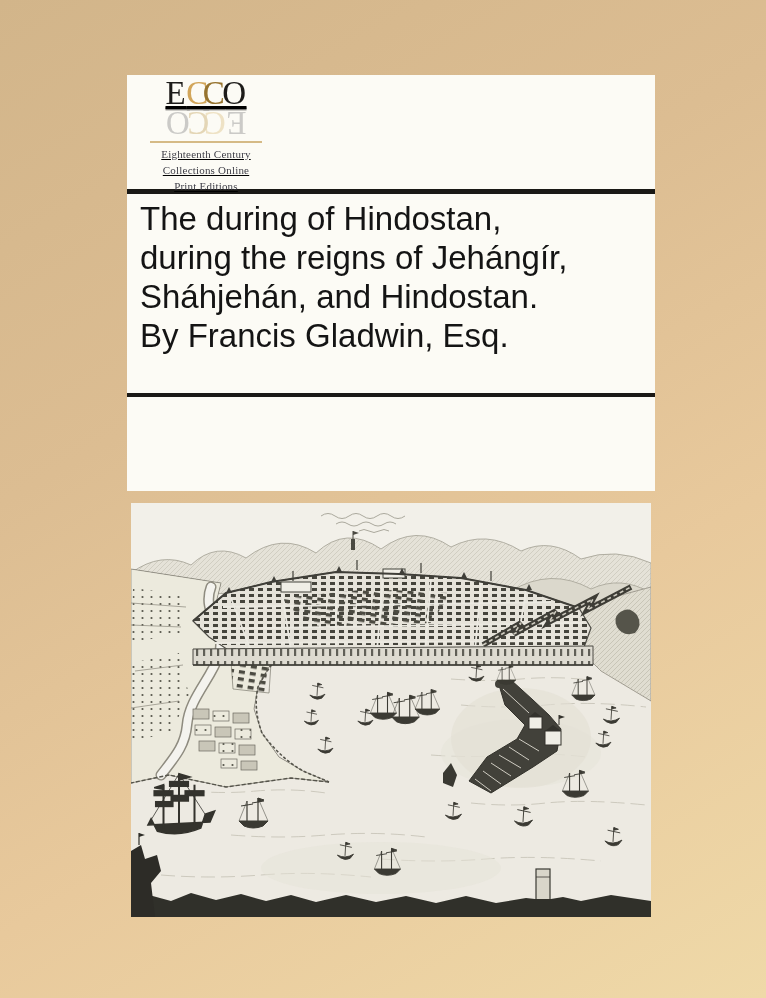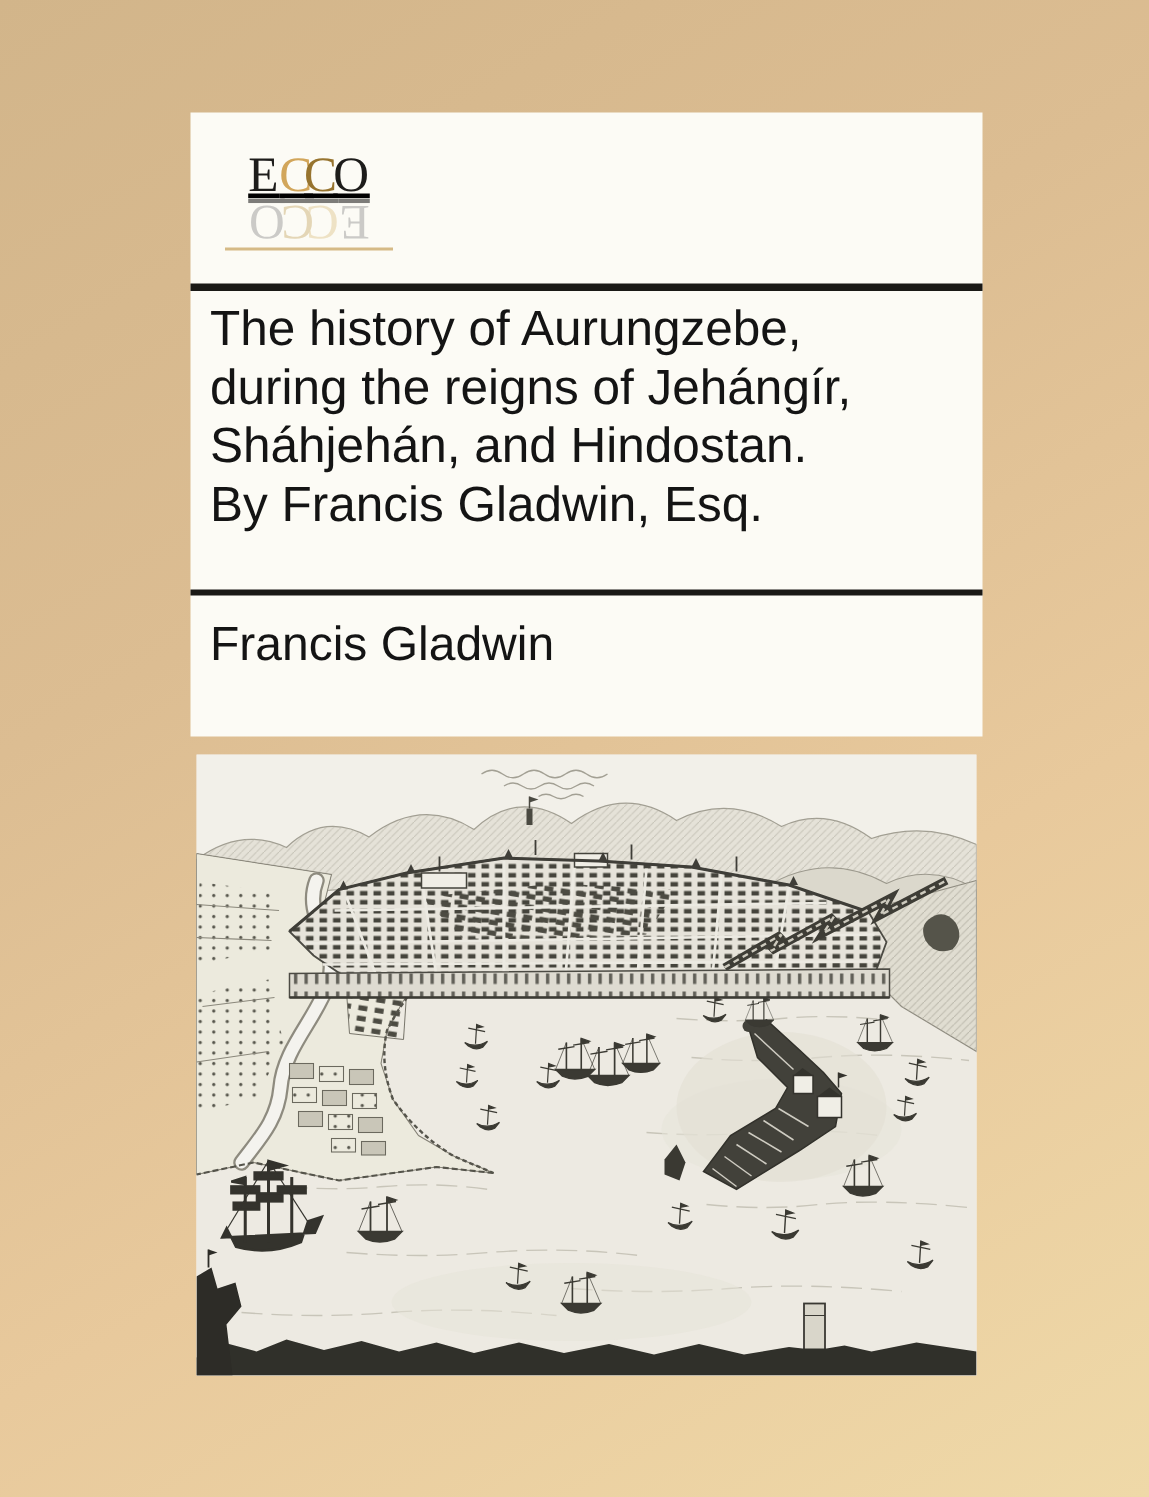--- a/index.html
+++ b/index.html
@@ -54,31 +54,35 @@
 
 <div class="canvas">
 
   <div class="panel">
 
     <div class="header-row">
       <div class="logo">
         <div class="logo-word"><span class="lc-0">E</span><span class="lc-1">C</span><span class="lc-2">C</span><span class="lc-3">O</span></div>
         <div class="logo-word logo-reflection"><span class="lc-0">E</span><span class="lc-1">C</span><span class="lc-2">C</span><span class="lc-3">O</span></div>
         <div class="logo-rule" style="background:#d5ba86;"></div>
+        <div class="logo-tagline">
+          <div>Eighteenth Century</div>
+          <div>Collections Online</div>
+          <div>Print Editions</div>
+        </div>
       </div>
     </div>
 
     <div class="title-block">
-      <div>The history of Aurungzebe,</div>
+      <div>The during of Hindostan,</div>
       <div>during the reigns of Jehángír,</div>
       <div>Sháhjehán, and Hindostan.</div>
       <div>By Francis Gladwin, Esq.</div>
     </div>
 
-    <div class="author-block">Francis Gladwin</div>
   </div>
 
   <div class="engraving">
     <svg width="520" height="414" viewBox="0 0 520 414" xmlns="http://www.w3.org/2000/svg">
       <defs>
         <pattern id="bld" width="9" height="6" patternUnits="userSpaceOnUse">
           <rect x="1" y="1" width="5" height="3" fill="#45443c"></rect>
         </pattern>
         <pattern id="bld2" width="11" height="7" patternUnits="userSpaceOnUse" patternTransform="rotate(9)">
           <rect x="1" y="1" width="6" height="3.4" fill="#4c4b42"></rect>

